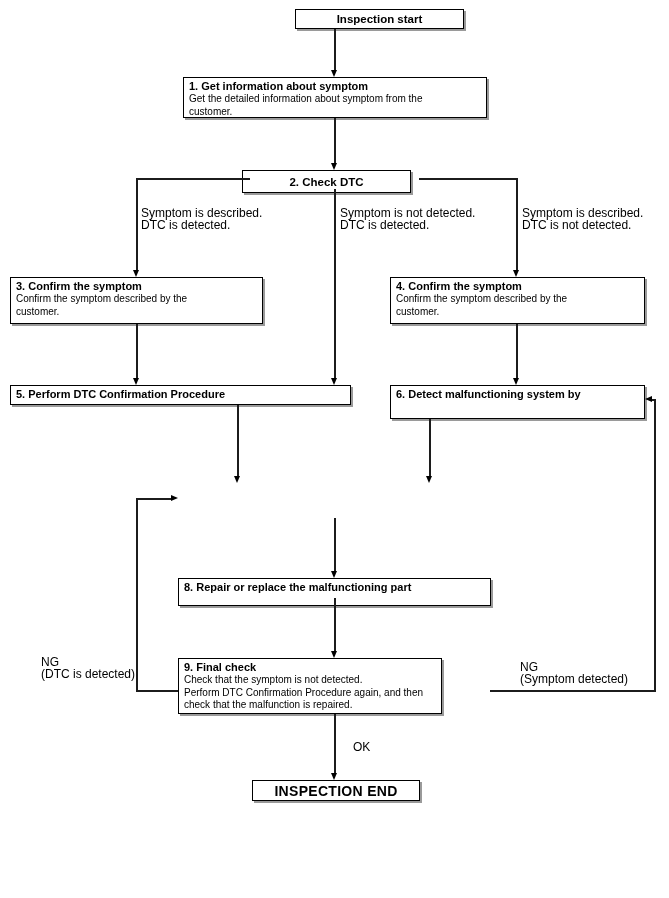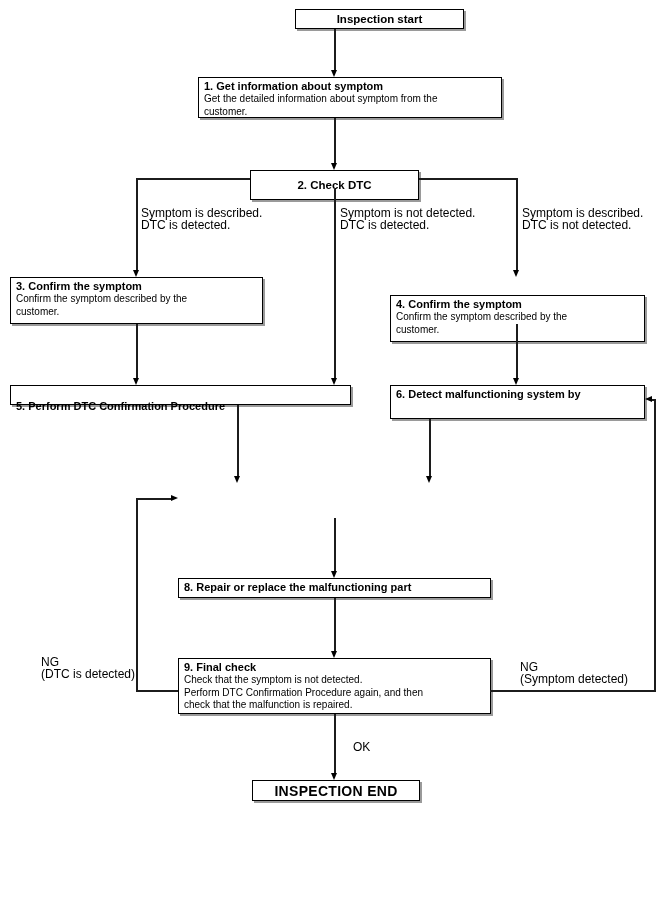--- a/index.html
+++ b/index.html
@@ -38,30 +38,30 @@
 
 <div class="canvas">
 
   <div class="box center" style="left:250px;top:9px;width:169px;height:20px;margin-left:45px;">
     <span class="start-label">Inspection start</span>
   </div>
 
   <div class="vline" style="left:334px;top:29px;height:43px;"></div>
   <div class="arr-d" style="left:331px;top:70px;"></div>
 
-  <div class="box" style="left:183px;top:77px;width:304px;height:41px;margin-left:15px;">
+  <div class="box" style="left:183px;top:77px;width:304px;height:41px;">
     <div class="node-title">1. Get information about symptom</div>
     <div class="node-body">Get the detailed information about symptom from the</div>
     <div class="node-body">customer.</div>
   </div>
 
   <div class="vline" style="left:334px;top:118px;height:47px;"></div>
   <div class="arr-d" style="left:331px;top:163px;"></div>
 
-  <div class="box center" style="left:250px;top:170px;width:169px;height:30px;align-items:center;">
+  <div class="box center" style="left:242px;top:170px;width:169px;height:23px;align-items:center;">
     <span class="start-label">2. Check DTC</span>
   </div>
 
   <div class="hline" style="left:136px;top:178px;width:114px;"></div>
   <div class="vline" style="left:136px;top:178px;height:92px;"></div>
   <div class="arr-d" style="left:133px;top:270px;"></div>
   <div class="lbl" style="left:141px;top:207px;">
     <div>Symptom is described.</div>
     <div>DTC is detected.</div>
   </div>
@@ -80,60 +80,60 @@
     <div>Symptom is described.</div>
     <div>DTC is not detected.</div>
   </div>
 
   <div class="box" style="left:10px;top:277px;width:253px;height:47px;">
     <div class="node-title">3. Confirm the symptom</div>
     <div class="node-body">Confirm the symptom described by the</div>
     <div class="node-body">customer.</div>
   </div>
 
-  <div class="box" style="left:390px;top:295px;width:255px;height:47px;">
+  <div class="box" style="left:390px;top:277px;width:255px;height:47px;">
     <div class="node-title">4. Confirm the symptom</div>
     <div class="node-body">Confirm the symptom described by the</div>
     <div class="node-body">customer.</div>
   </div>
 
   <div class="vline" style="left:136px;top:324px;height:56px;"></div>
   <div class="arr-d" style="left:133px;top:378px;"></div>
 
   <div class="vline" style="left:516px;top:324px;height:56px;"></div>
   <div class="arr-d" style="left:513px;top:378px;"></div>
 
   <div class="box" style="left:10px;top:385px;width:341px;height:20px;">
-    <div class="node-title" style="padding-top:1.5px;margin-top:12px;">5. Perform DTC Confirmation Procedure</div>
+    <div class="node-title" style="padding-top:1.5px;">5. Perform DTC Confirmation Procedure</div>
   </div>
 
   <div class="box" style="left:390px;top:385px;width:255px;height:34px;">
     <div class="node-title">
       <span>6. Detect malfunctioning system by</span>
     </div>
   </div>
 
   <div class="vline" style="left:237px;top:405px;height:73px;"></div>
   <div class="arr-d" style="left:234px;top:476px;"></div>
 
   <div class="vline" style="left:429px;top:419px;height:59px;"></div>
   <div class="arr-d" style="left:426px;top:476px;"></div>
 
 
   <div class="vline" style="left:334px;top:518px;height:55px;"></div>
   <div class="arr-d" style="left:331px;top:571px;"></div>
 
-  <div class="box" style="left:178px;top:578px;width:313px;height:20px;">
+  <div class="box" style="left:178px;top:578px;width:313px;height:28px;">
     <div class="node-title" style="padding-top:1.5px;">8. Repair or replace the malfunctioning part</div>
   </div>
 
   <div class="vline" style="left:334px;top:598px;height:55px;"></div>
   <div class="arr-d" style="left:331px;top:651px;"></div>
 
-  <div class="box" style="left:178px;top:658px;width:313px;height:56px;">
+  <div class="box" style="left:178px;top:658px;width:264px;height:56px;">
     <div class="node-title">9. Final check</div>
     <div class="node-body">Check that the symptom is not detected.</div>
     <div class="node-body">Perform DTC Confirmation Procedure again, and then</div>
     <div class="node-body">check that the malfunction is repaired.</div>
   </div>
 
   <div class="hline" style="left:136px;top:690px;width:42px;"></div>
   <div class="vline" style="left:136px;top:499px;height:192px;"></div>
   <div class="hline" style="left:136px;top:498px;width:36px;"></div>
   <div class="arr-r" style="left:171px;top:495px;"></div>

